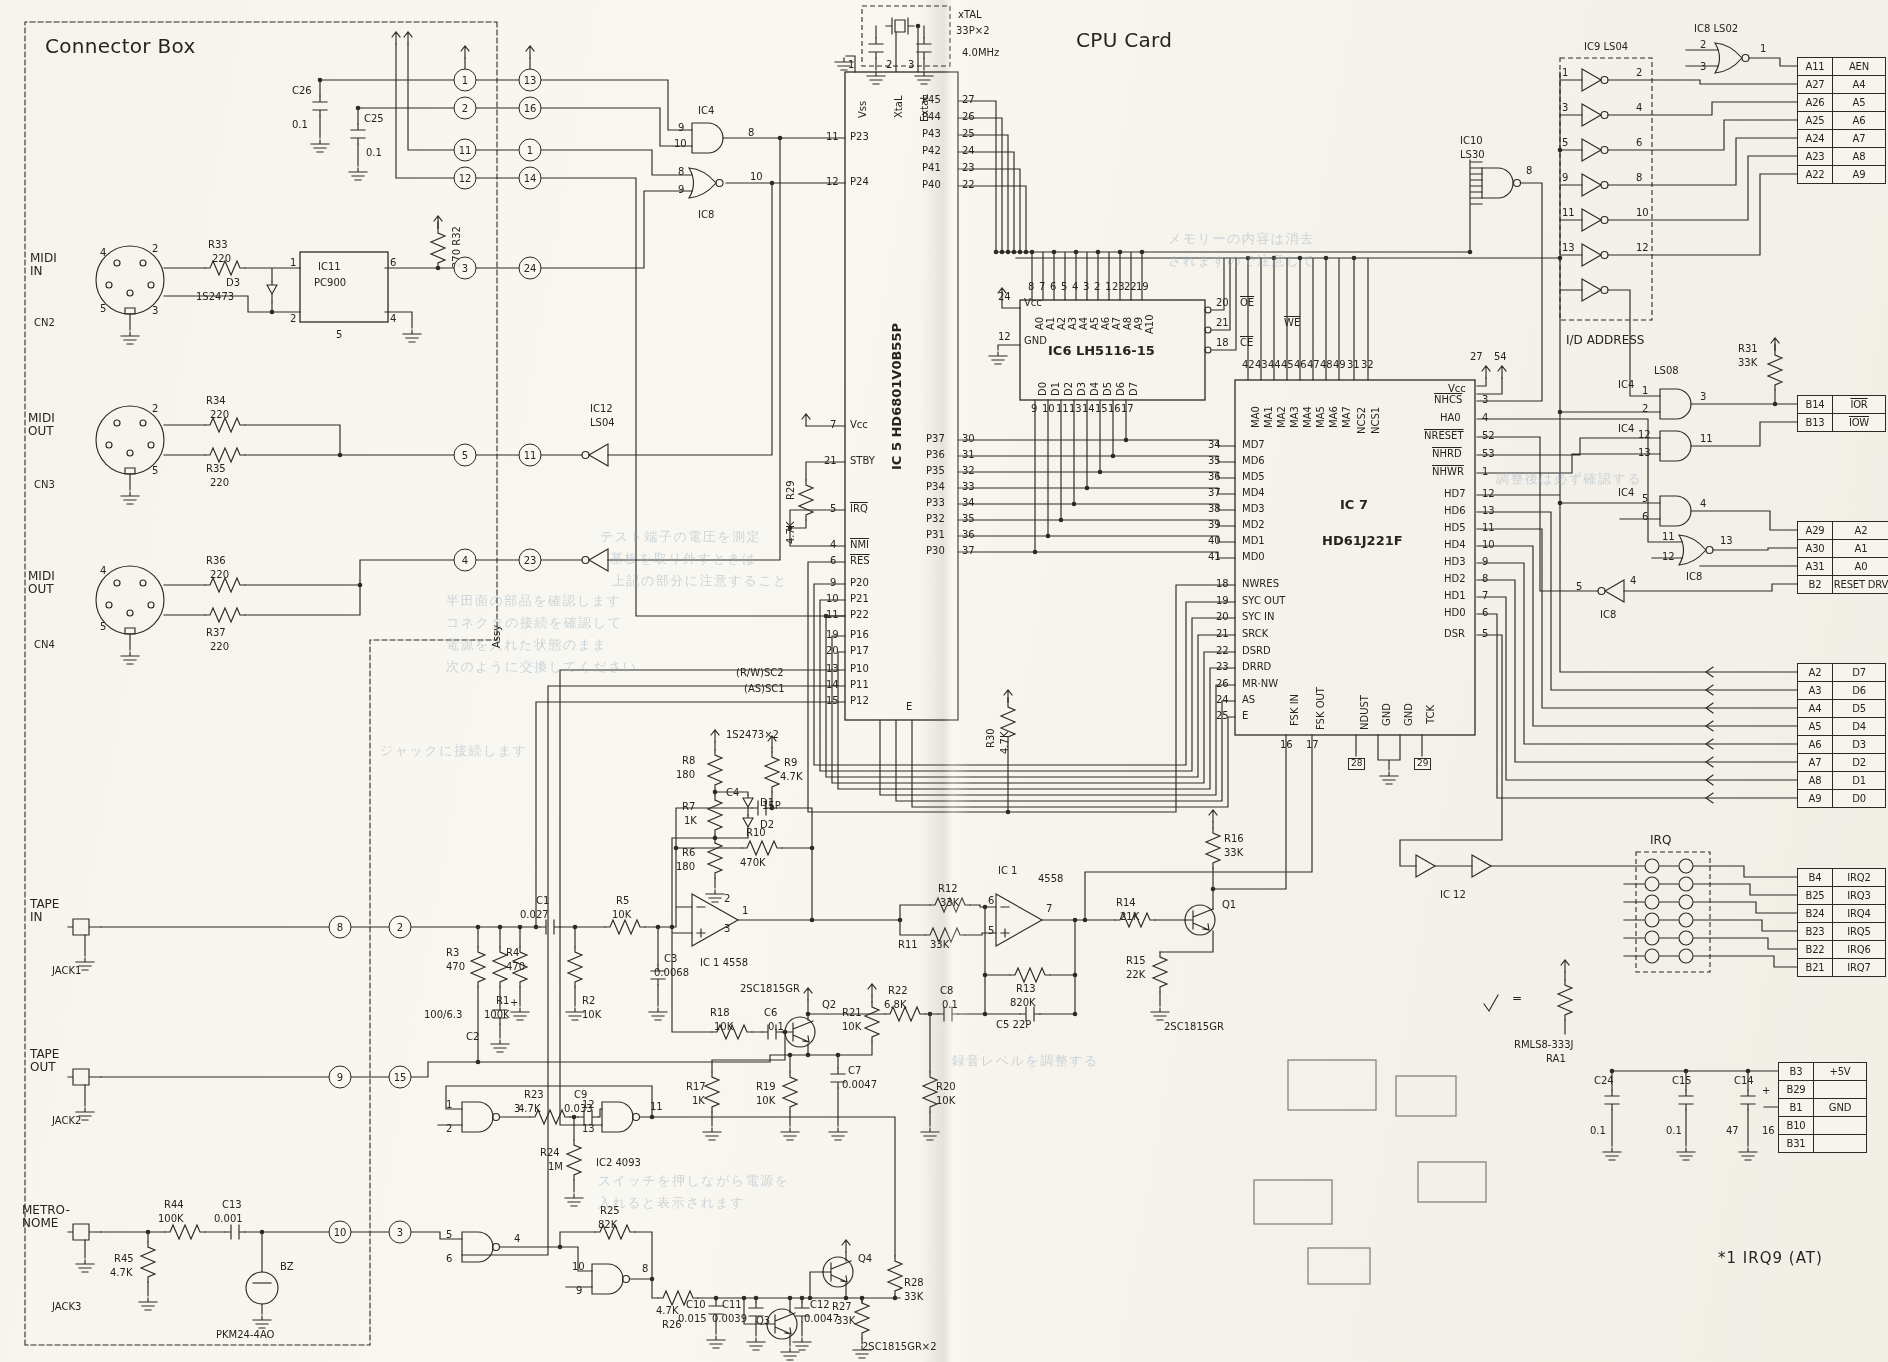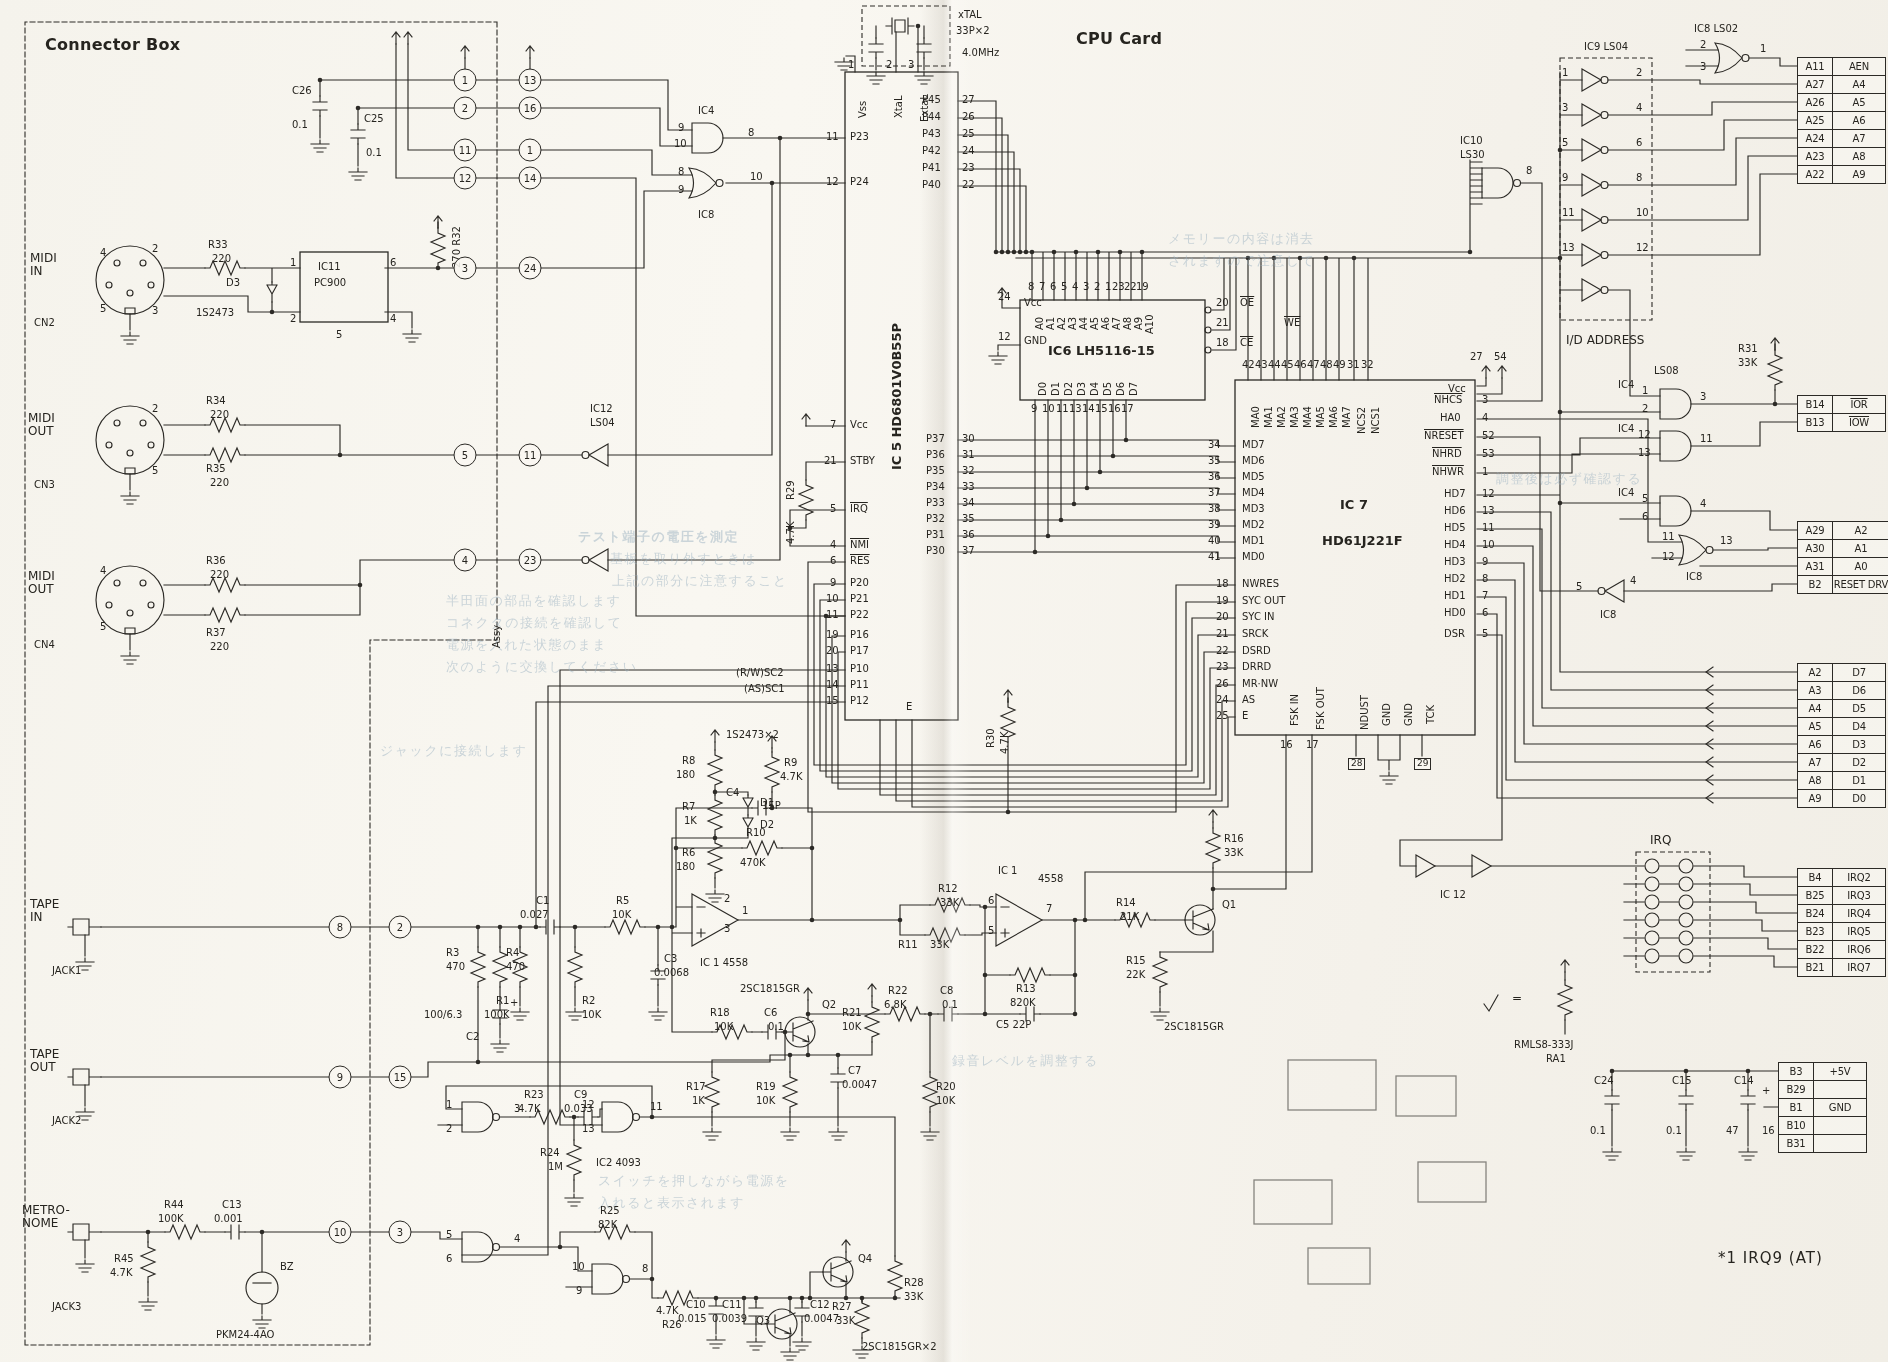--- a/index.html
+++ b/index.html
@@ -10,21 +10,21 @@
     background:linear-gradient(90deg,rgba(110,100,84,0) 0%,rgba(110,100,84,.13) 45%,rgba(255,255,255,.28) 62%,rgba(110,100,84,0) 100%)}
   svg{position:absolute;left:0;top:0}
   svg path{stroke:#2c2a26;fill:none;stroke-width:1.15;stroke-linecap:square}
   svg circle{fill:none;stroke:#2c2a26;stroke-width:1.15}
   svg rect{fill:none;stroke:#2c2a26;stroke-width:1.3}
   svg .dsh{stroke-dasharray:5 3;stroke-width:1.1}
   svg circle.d{fill:#2c2a26;stroke:none}
   svg .gh{stroke:#b9c8d2;opacity:.55;stroke-width:1}
   .lb{position:absolute;font-size:12px;line-height:1.08;white-space:pre-line;z-index:3}
   .s{font-size:10px}
-  .t{font-size:16px;font-weight:bold;letter-spacing:.3px}
+  .t{font-size:20px;font-weight:normal;letter-spacing:.3px}
   .ft{font-size:15px;letter-spacing:1px}
   .ic{font-size:13px;font-weight:bold}
   .icv{font-size:13px;font-weight:bold}
   .v{font-size:10px}
   .v,.icv{transform:rotate(-90deg);transform-origin:0 0;white-space:nowrap}
   .so{font-size:10px;text-decoration:overline}
   .ov{text-decoration:overline}
   .circ{width:21px;height:21px;border:1.2px solid #2c2a26;border-radius:50%;font-size:10px;
     display:flex;align-items:center;justify-content:center;transform:translate(-50%,-50%);
     background:rgba(249,247,241,.88);line-height:1;z-index:4}
@@ -528,21 +528,21 @@
         <circle class="d" cx="1686" cy="1071" r="2.3"></circle>
       <circle class="d" cx="1748" cy="1071" r="2.3"></circle>
     </g>
   </svg>
 
   <div id="ghost">
       <div class="ghost" style="left: 446px; top: 592px;">半田面の部品を確認します</div>
       <div class="ghost" style="left: 446px; top: 614px;">コネクタの接続を確認して</div>
       <div class="ghost" style="left: 446px; top: 636px;">電源を入れた状態のまま</div>
       <div class="ghost" style="left: 446px; top: 658px;">次のように交換してください</div>
-      <div class="ghost" style="left: 578px; top: 528px; font-weight: bold;">テスト端子の電圧を測定</div>
+      <div class="ghost" style="left: 600px; top: 528px;">テスト端子の電圧を測定</div>
       <div class="ghost" style="left: 610px; top: 550px;">基板を取り外すときは</div>
       <div class="ghost" style="left: 612px; top: 572px;">上記の部分に注意すること</div>
       <div class="ghost" style="left: 380px; top: 742px;">ジャックに接続します</div>
       <div class="ghost" style="left: 1168px; top: 230px;">メモリーの内容は消去</div>
       <div class="ghost" style="left: 1168px; top: 252px;">されますので注意して</div>
       <div class="ghost" style="left: 1496px; top: 470px;">調整後は必ず確認する</div>
       <div class="ghost" style="left: 598px; top: 1172px;">スイッチを押しながら電源を</div>
       <div class="ghost" style="left: 598px; top: 1194px;">入れると表示されます</div>
       <div class="ghost" style="left: 952px; top: 1052px;">録音レベルを調整する</div>
     </div>
@@ -554,21 +554,21 @@
       <div class="lb" style="left: 30px; top: 252px;">MIDI
 IN</div>
       <div class="lb s" style="left: 34px; top: 318px;">CN2</div>
       <div class="lb s" style="left: 100px; top: 248px;">4</div>
       <div class="lb s" style="left: 152px; top: 244px;">2</div>
       <div class="lb s" style="left: 100px; top: 304px;">5</div>
       <div class="lb s" style="left: 152px; top: 306px;">3</div>
       <div class="lb s" style="left: 208px; top: 240px;">R33</div>
       <div class="lb s" style="left: 212px; top: 254px;">220</div>
       <div class="lb s" style="left: 226px; top: 278px;">D3</div>
-      <div class="lb s" style="left: 196px; top: 292px; margin-top: 16px;">1S2473</div>
+      <div class="lb s" style="left: 196px; top: 292px;">1S2473</div>
       <div class="lb s" style="left: 318px; top: 262px;">IC11</div>
       <div class="lb s" style="left: 314px; top: 278px;">PC900</div>
       <div class="lb s" style="left: 290px; top: 258px;">1</div>
       <div class="lb s" style="left: 390px; top: 258px;">6</div>
       <div class="lb s" style="left: 290px; top: 314px;">2</div>
       <div class="lb s" style="left: 390px; top: 314px;">4</div>
       <div class="lb s" style="left: 336px; top: 330px;">5</div>
       <div class="lb v" style="left: 452px; top: 268px;">270  R32</div>
       <div class="lb" style="left: 28px; top: 412px;">MIDI
 OUT</div>

